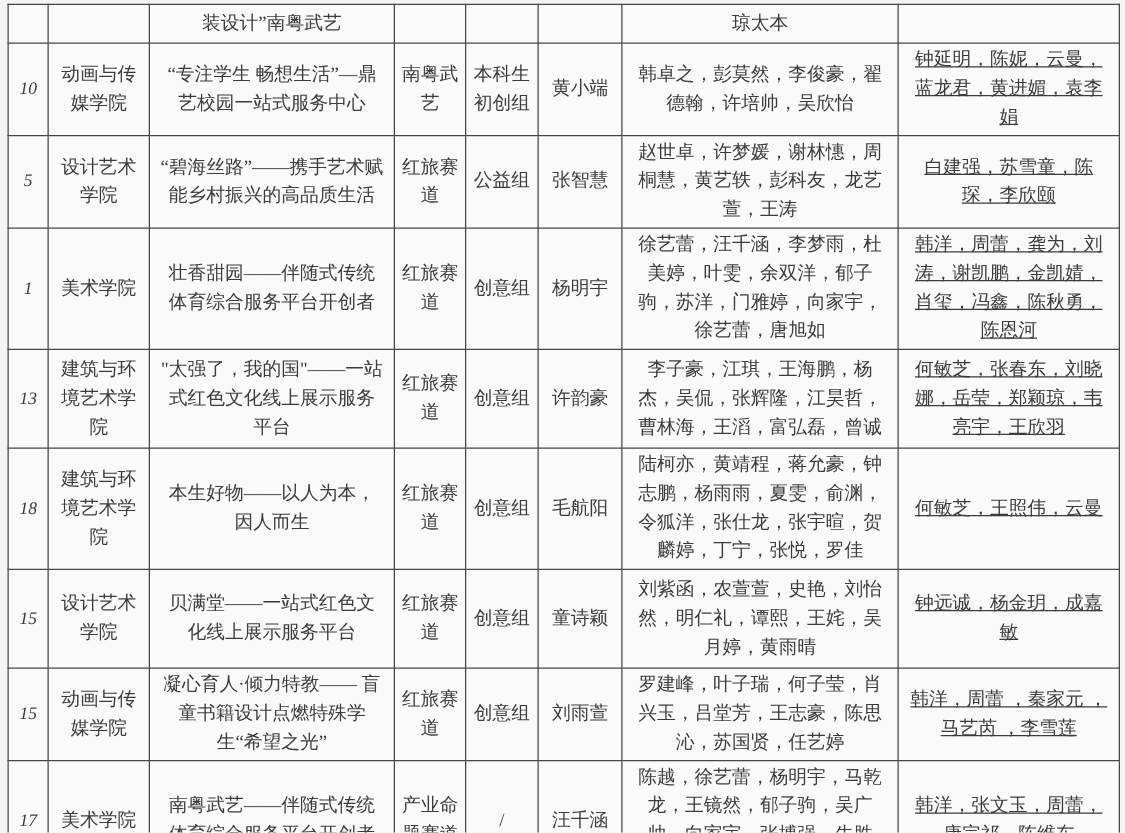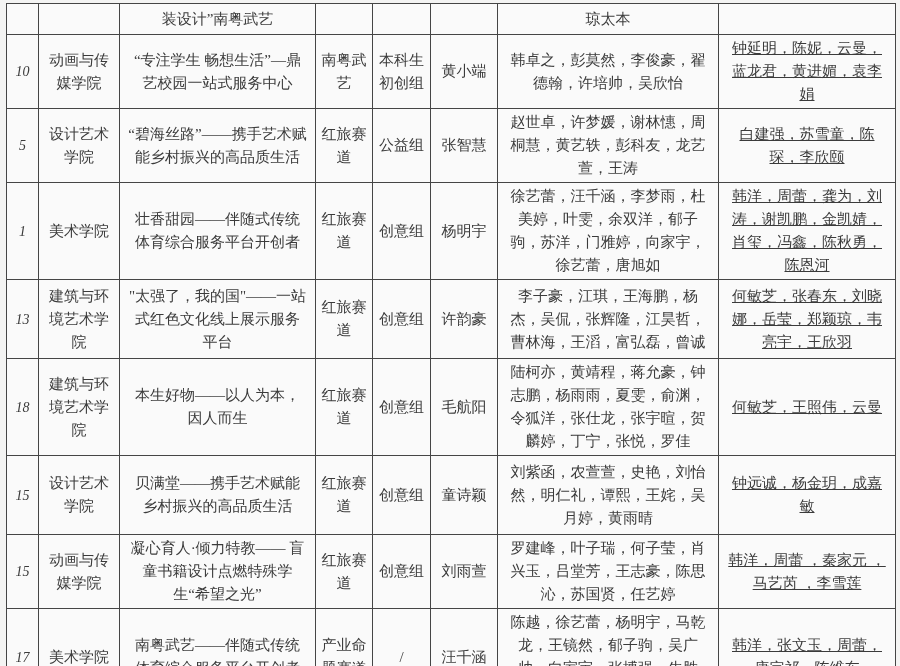--- a/index.html
+++ b/index.html
@@ -108,21 +108,21 @@
           <td class="col-project">本生好物——以人为本，因人而生</td>
           <td class="col-track">红旅赛道</td>
           <td class="col-group">创意组</td>
           <td class="col-leader">毛航阳</td>
           <td class="col-members">陆柯亦，黄靖程，蒋允豪，钟志鹏，杨雨雨，夏雯，俞渊，令狐洋，张仕龙，张宇暄，贺麟婷，丁宁，张悦，罗佳</td>
           <td class="col-advisors">何敏芝，王照伟，云曼</td>
         </tr>
         <tr style="height: 79px;">
           <td class="col-index">15</td>
           <td class="col-college">设计艺术学院</td>
-          <td class="col-project">贝满堂——携手艺术赋能乡村振兴的高品质生活</td>
+          <td class="col-project">贝满堂——一站式红色文化线上展示服务平台</td>
           <td class="col-track">红旅赛道</td>
           <td class="col-group">创意组</td>
           <td class="col-leader">童诗颖</td>
           <td class="col-members">刘紫函，农萱萱，史艳，刘怡然，明仁礼，谭熙，王姹，吴月婷，黄雨晴</td>
           <td class="col-advisors">钟远诚，杨金玥，成嘉敏</td>
         </tr>
         <tr style="height: 71px;">
           <td class="col-index">15</td>
           <td class="col-college">动画与传媒学院</td>
           <td class="col-project">凝心育人·倾力特教—— 盲童书籍设计点燃特殊学生“希望之光”</td>

